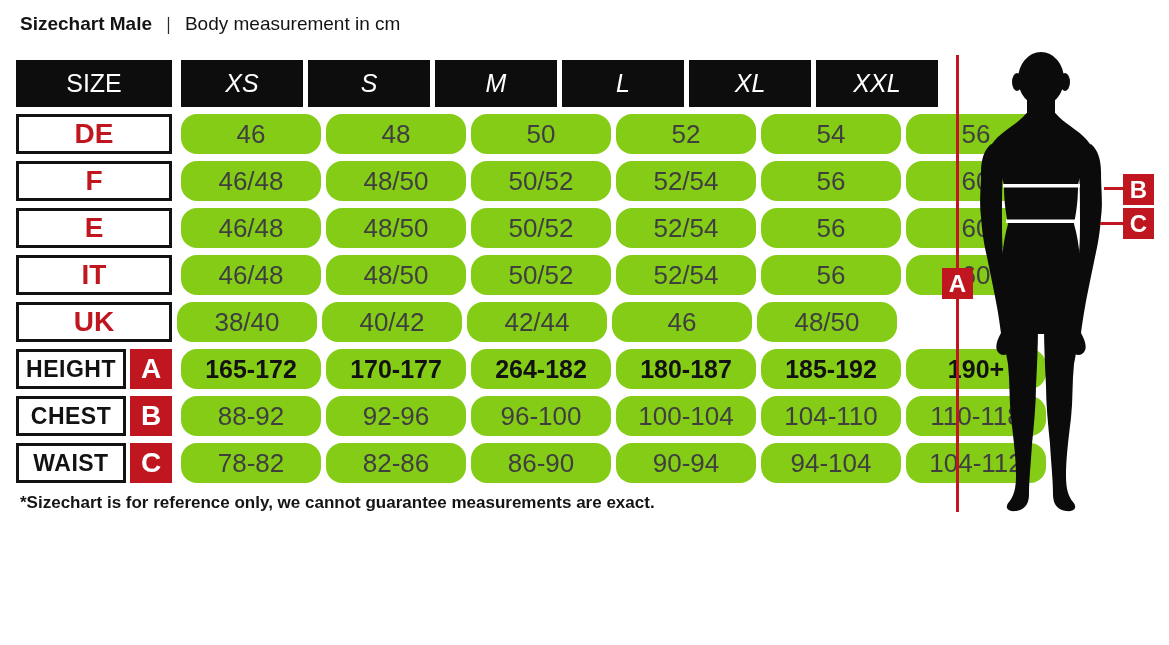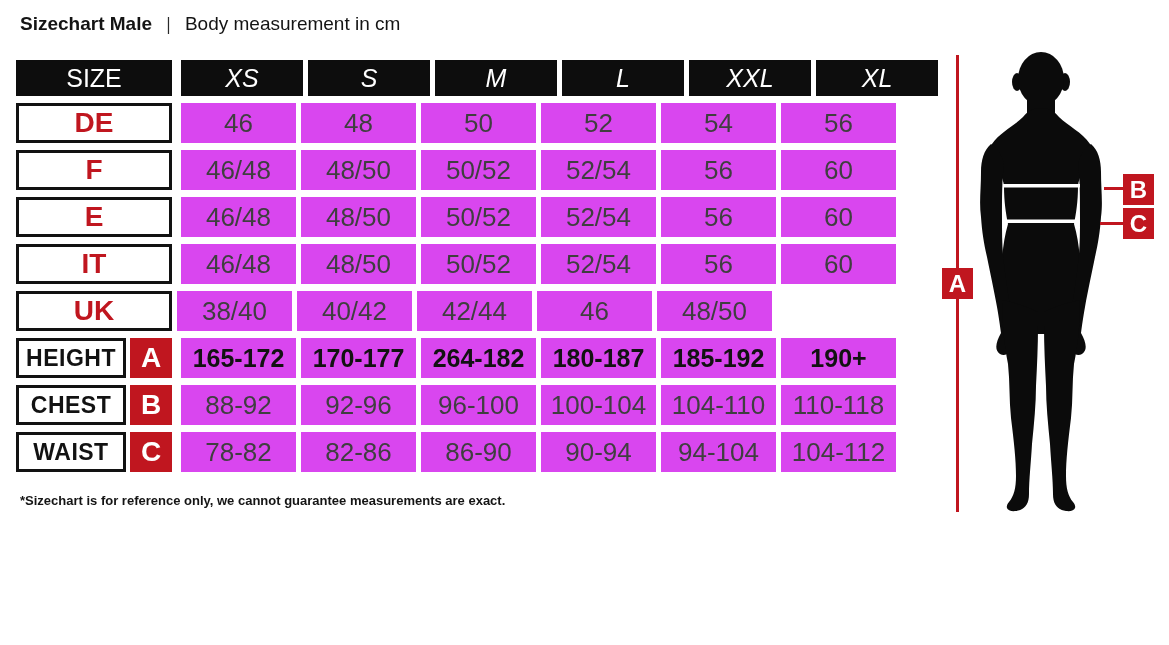--- a/index.html
+++ b/index.html
@@ -12,21 +12,21 @@
   .canvas { position: relative; width: 1169px; height: 645px; background: #fff; }
 
   
   .title { position: absolute; left: 20px; top: 13px; font-size: 19px; color: #141414; white-space: nowrap; }
   .t-bold { font-weight: bold; }
   .t-sep { display: inline-block; margin: 0 14px; color: #2a2a2a; transform: scaleX(.8); }
 
   
   .table { position: absolute; left: 16px; top: 60px; }
   .row { display: flex; align-items: stretch; height: 40px; margin-bottom: 7px; }
-  .row.header-row { height: 36px; margin-bottom: 7px; }
+  .row.header-row { height: 47px; margin-bottom: 7px; }
   .row.first-measure { margin-top: 7px; }
 
   .hcell {
     background: #0d0d0d; color: #ffffff; font-size: 25px;
     display: flex; align-items: center; justify-content: center;
   }
   .label-col { width: 156px; }
   .data-col  { width: 122px; margin-left: 5px; font-style: italic; }
   .data-col.first { margin-left: 9px; }
 
@@ -35,28 +35,28 @@
     display: flex; align-items: center; justify-content: center;
     font-weight: bold; font-size: 28px; color: #c0161f;
   }
   .label-box.small { width: 110px; color: #121212; font-size: 23px; letter-spacing: .5px; }
   .marker-box {
     width: 42px; margin-left: 4px; background: #c0161f; color: #ffffff;
     display: flex; align-items: center; justify-content: center;
     font-weight: bold; font-size: 28px;
   }
   .cell {
-    width: 115px; margin-left: 5px; background: #d946ef; color: #3f3f3f;
-    font-size: 26px; display: flex; align-items: center; justify-content: center;
+    width: 140px; margin-left: 5px; background: #84cc16; color: #3f3f3f;
+    font-size: 26px; display: flex; align-items: center; justify-content: center; border-radius: 16px;
   }
   .cell.first { margin-left: 9px; }
   .cell.bold-cell { color: #121212; font-weight: bold; font-size: 25px; }
 
   
-  .footnote { position: absolute; left: 20px; top: 493px; font-size: 13px; font-weight: bold; color: #141414; }
+  .footnote { position: absolute; left: 20px; top: 493px; font-size: 17px; font-weight: bold; color: #141414; }
 
   
   .silhouette { position: absolute; left: 978px; top: 52px; width: 140px; height: 460px; }
   .a-line { position: absolute; left: 956px; top: 55px; width: 3px; height: 457px; background: #c0161f; }
   .fig-marker {
     position: absolute; width: 31px; height: 31px; background: #c0161f; color: #fff;
     font-weight: bold; font-size: 24px; display: flex; align-items: center; justify-content: center;
   }
   .marker-a-fig { left: 942px; top: 268px; }
   .marker-b-fig { left: 1123px; top: 174px; }
@@ -75,22 +75,22 @@
   </div>
 
   <div class="table">
 
     <div class="row header-row">
       <div class="hcell label-col">SIZE</div>
       <div class="hcell data-col first">XS</div>
       <div class="hcell data-col">S</div>
       <div class="hcell data-col">M</div>
       <div class="hcell data-col">L</div>
+      <div class="hcell data-col">XL</div>
       <div class="hcell data-col">XXL</div>
-      <div class="hcell data-col">XL</div>
     </div>
 
     <div class="row">
       <div class="label-box">DE</div>
       <div class="cell first">46</div>
       <div class="cell">48</div>
       <div class="cell">50</div>
       <div class="cell">52</div>
       <div class="cell">54</div>
       <div class="cell">56</div>

